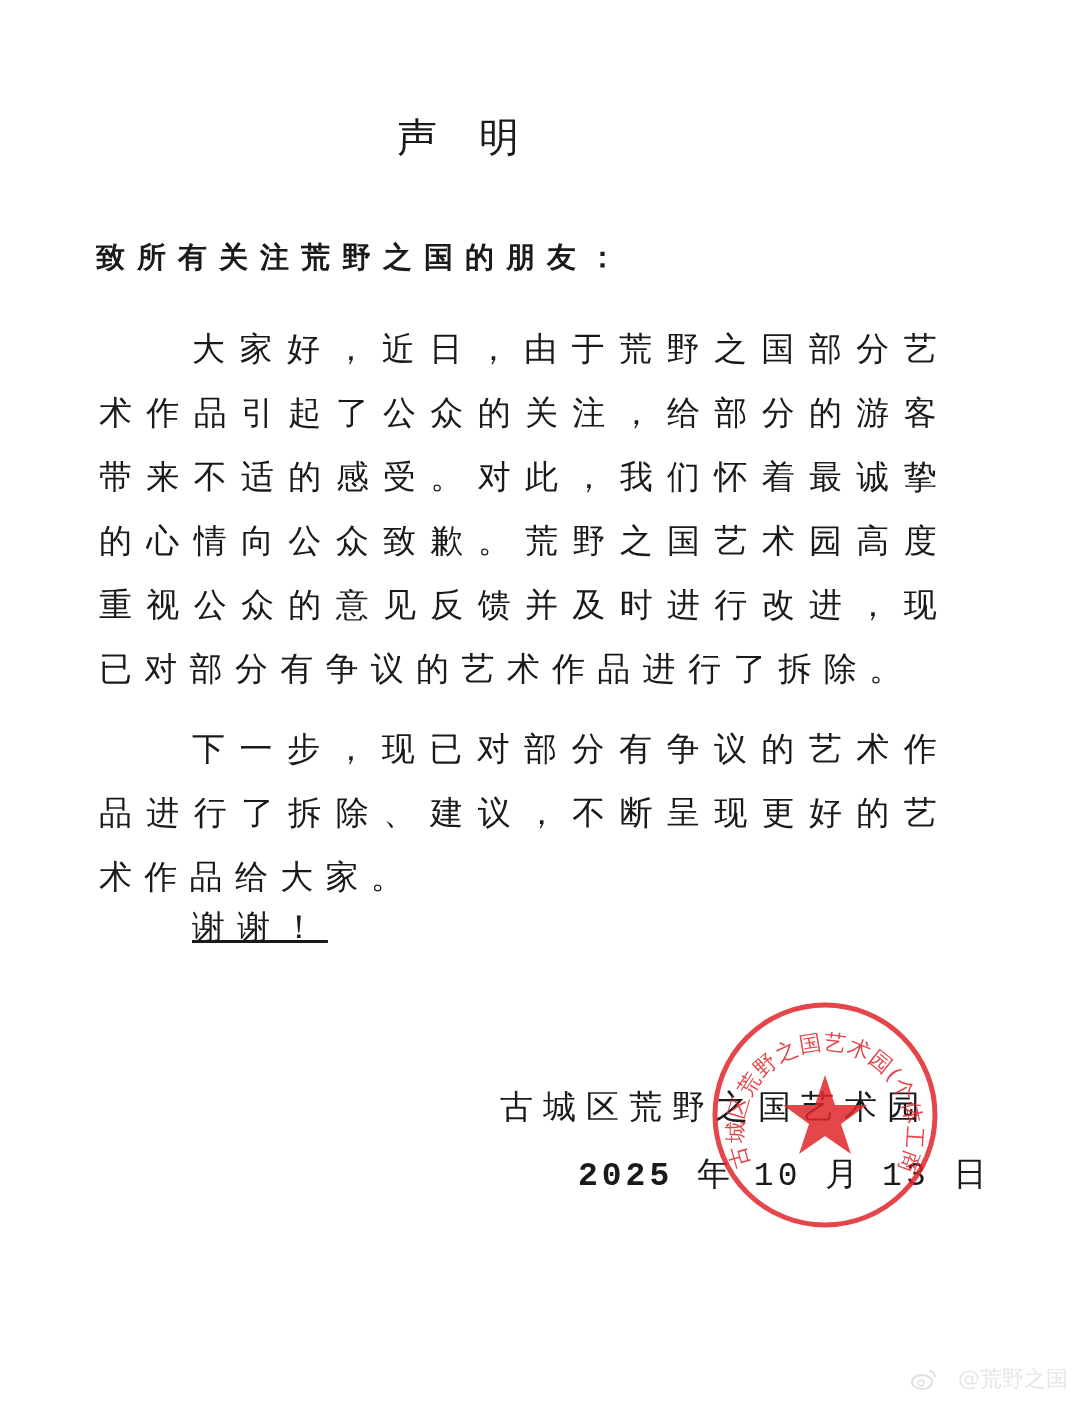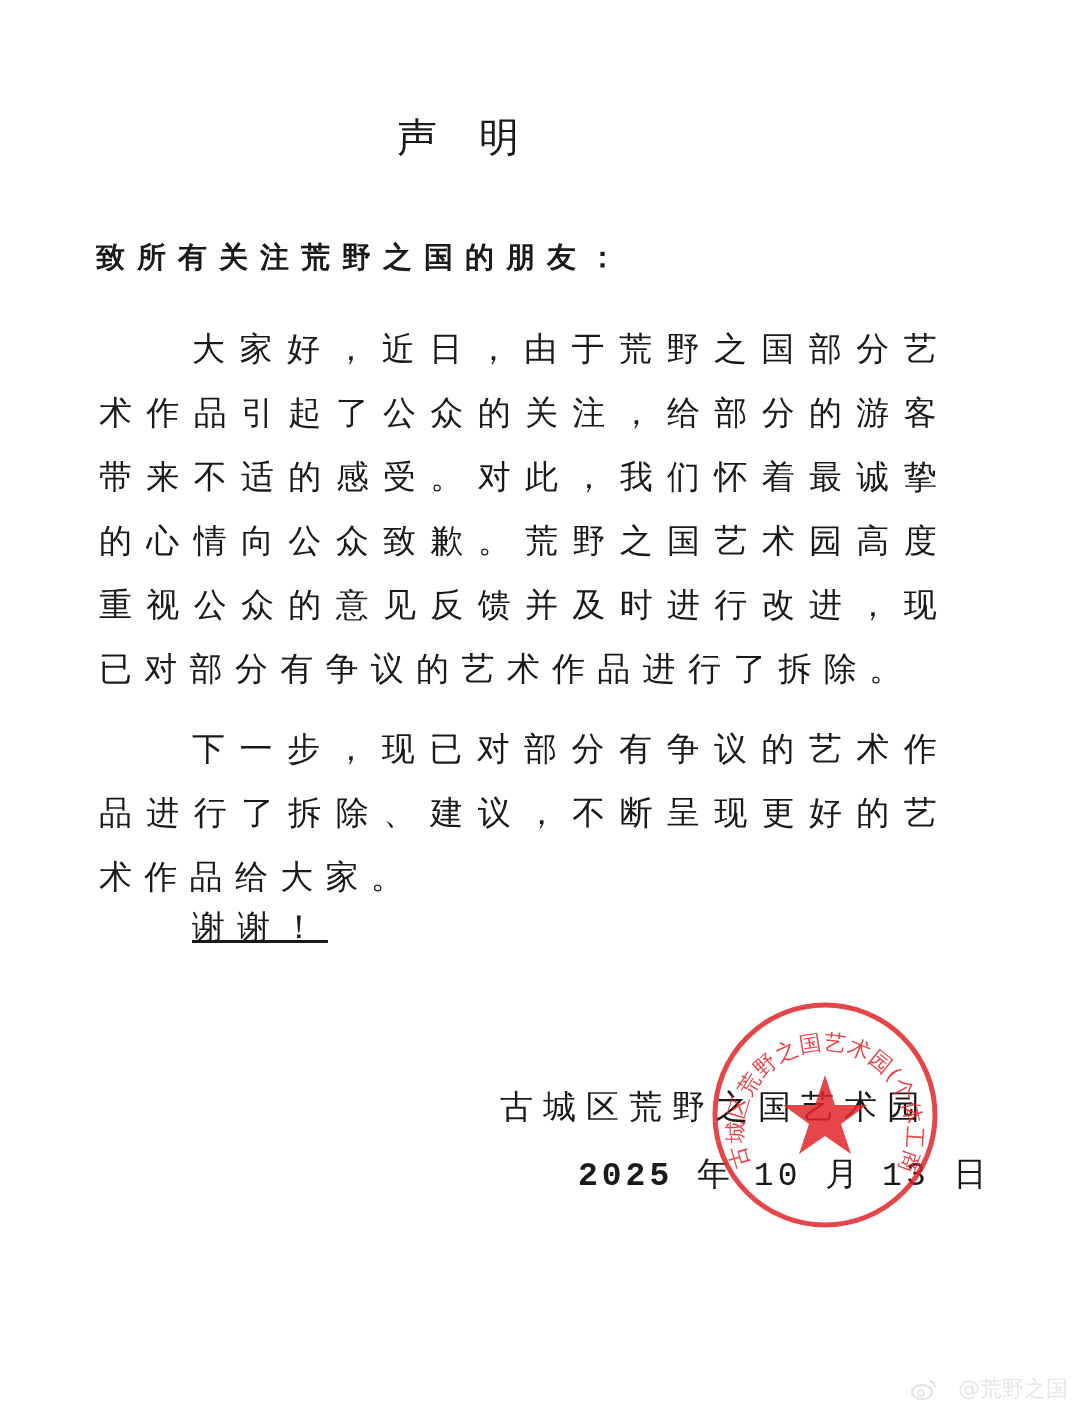--- a/index.html
+++ b/index.html
@@ -26,21 +26,21 @@
   }
   .date {
     position: absolute; left: 578px; top: 1152px; font-size: 33px; letter-spacing: 4px;
     font-family: "Liberation Mono", "DejaVu Sans Mono", monospace;
   }
   .date span { font-family: "DejaVu Sans", sans-serif; letter-spacing: 0; }
   .stamp {
     position: absolute; left: 710px; top: 1000px; width: 230px; height: 230px; opacity: 0.85;
   }
   .watermark {
-    position: absolute; right: 12px; bottom: 10px; font-size: 22px; color: #e6e6e6;
+    position: absolute; right: 12px; bottom: 20px; font-size: 22px; color: #e6e6e6;
     display: flex; align-items: center; gap: 20px;
   }
   .wm-icon { width: 28px; height: 22px; }
 </style>
 </head>
 <body>
 
 <div class="title">声明</div>
 
 <div class="salutation">致所有关注荒野之国的朋友：</div>

